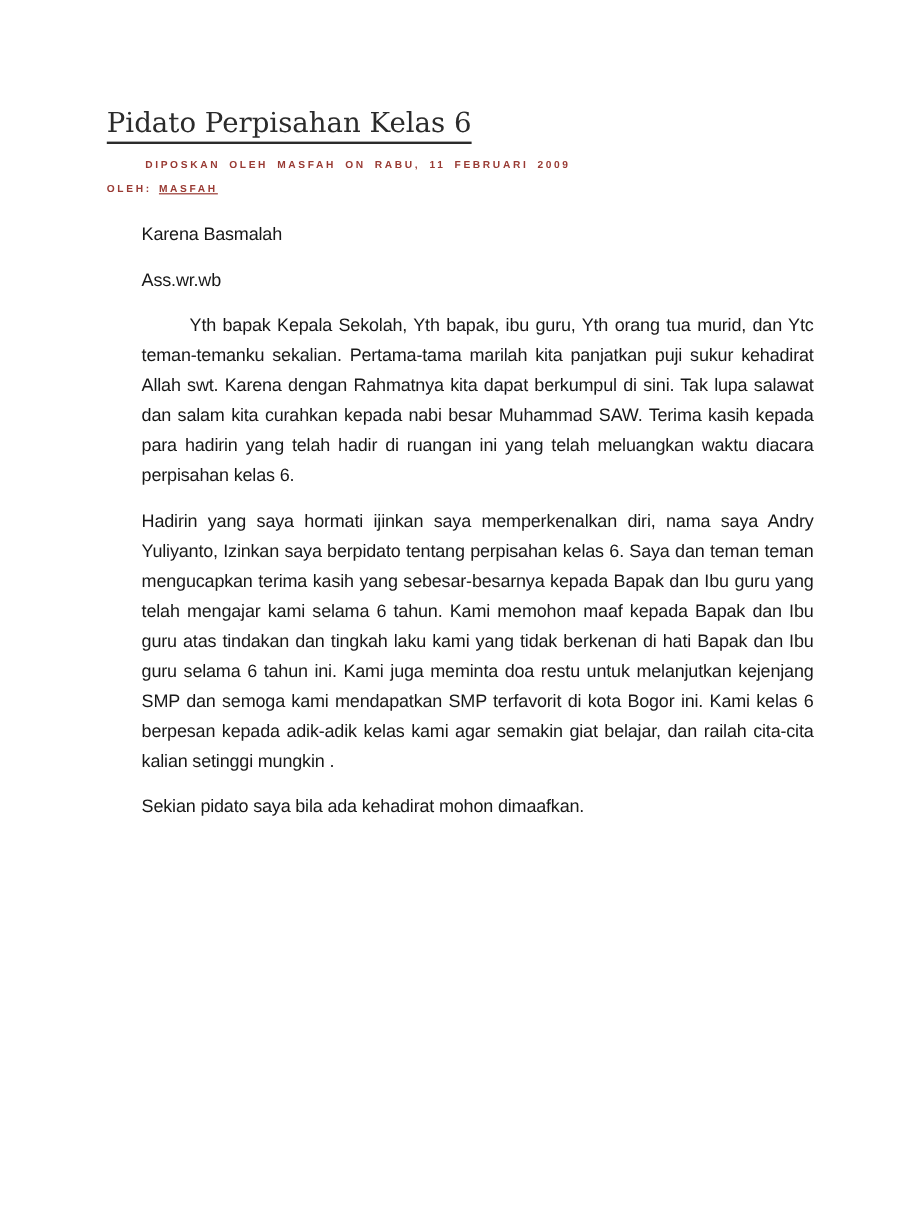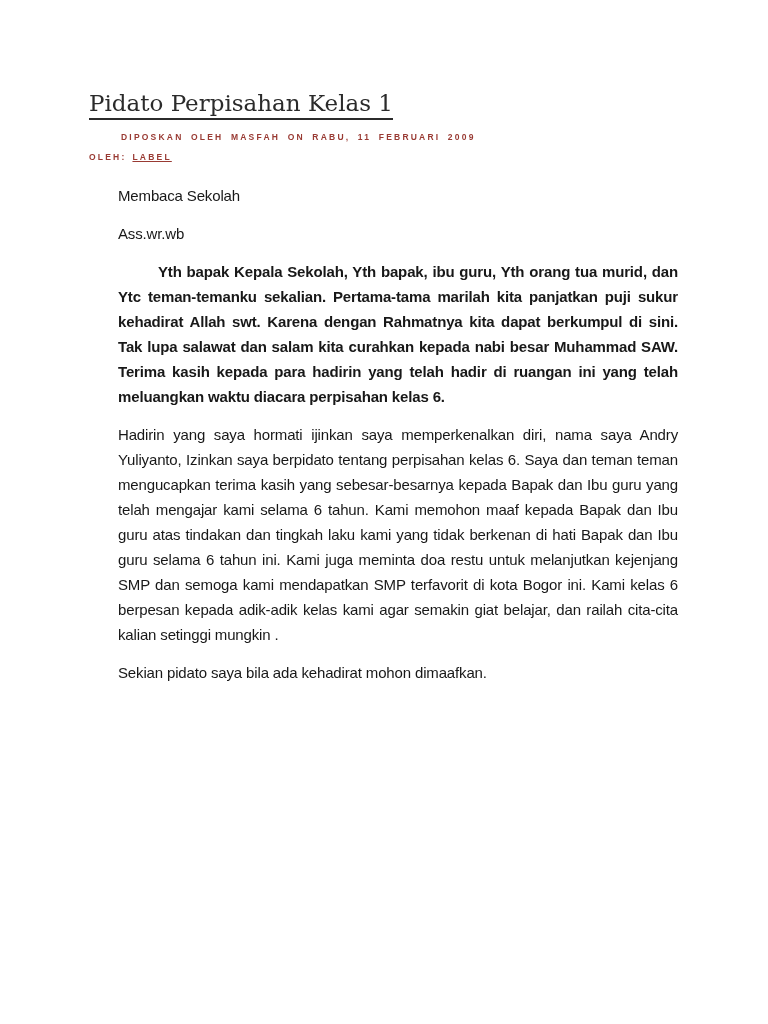--- a/index.html
+++ b/index.html
@@ -69,41 +69,40 @@
     color: #181818;
   }
   .post-body p {
     margin: 0 0 13px 0;
   }
   .post-body p.justify {
     text-align: justify;
   }
   .post-body p.indent {
     text-indent: 40px;
-    font-weight: bold;
   }
 </style>
 </head>
 <body>
 
 <div class="page">
 
   <div class="post-header">
     <h1 class="post-title">
-      <span class="title-text">Pidato Perpisahan Kelas 1</span>
+      <span class="title-text">Pidato Perpisahan Kelas 6</span>
     </h1>
 
     <div class="post-byline">DIPOSKAN OLEH MASFAH ON RABU, 11 FEBRUARI 2009</div>
 
     <div class="post-label-row">
-      <span>OLEH:</span><a class="label-link">LABEL</a>
+      <span>OLEH:</span><a class="label-link">MASFAH</a>
     </div>
   </div>
 
   <div class="post-body">
-    <p>Membaca Sekolah</p>
+    <p>Karena Basmalah</p>
     <p>Ass.wr.wb</p>
     <p class="justify indent">Yth bapak Kepala Sekolah, Yth bapak, ibu guru, Yth orang tua murid, dan Ytc teman-temanku sekalian. Pertama-tama marilah kita panjatkan puji sukur kehadirat Allah swt. Karena dengan Rahmatnya kita dapat berkumpul di sini. Tak lupa salawat dan salam kita curahkan kepada nabi besar Muhammad SAW. Terima kasih kepada para hadirin yang telah hadir di ruangan ini yang telah meluangkan waktu diacara perpisahan kelas 6.</p>
     <p class="justify">Hadirin yang saya hormati ijinkan saya memperkenalkan diri, nama saya Andry Yuliyanto, Izinkan saya berpidato tentang perpisahan kelas 6. Saya dan teman teman mengucapkan terima kasih yang sebesar-besarnya kepada Bapak dan Ibu guru yang telah mengajar kami selama 6 tahun. Kami memohon maaf kepada Bapak dan Ibu guru atas tindakan dan tingkah laku kami yang tidak berkenan di hati Bapak dan Ibu guru selama 6 tahun ini. Kami juga meminta doa restu untuk melanjutkan kejenjang SMP dan semoga kami mendapatkan SMP terfavorit di kota Bogor ini. Kami kelas 6 berpesan kepada adik-adik kelas kami agar semakin giat belajar, dan railah cita-cita kalian setinggi mungkin .</p>
     <p>Sekian pidato saya bila ada kehadirat mohon dimaafkan.</p>
   </div>
 
 </div>
 
 </body></html>

